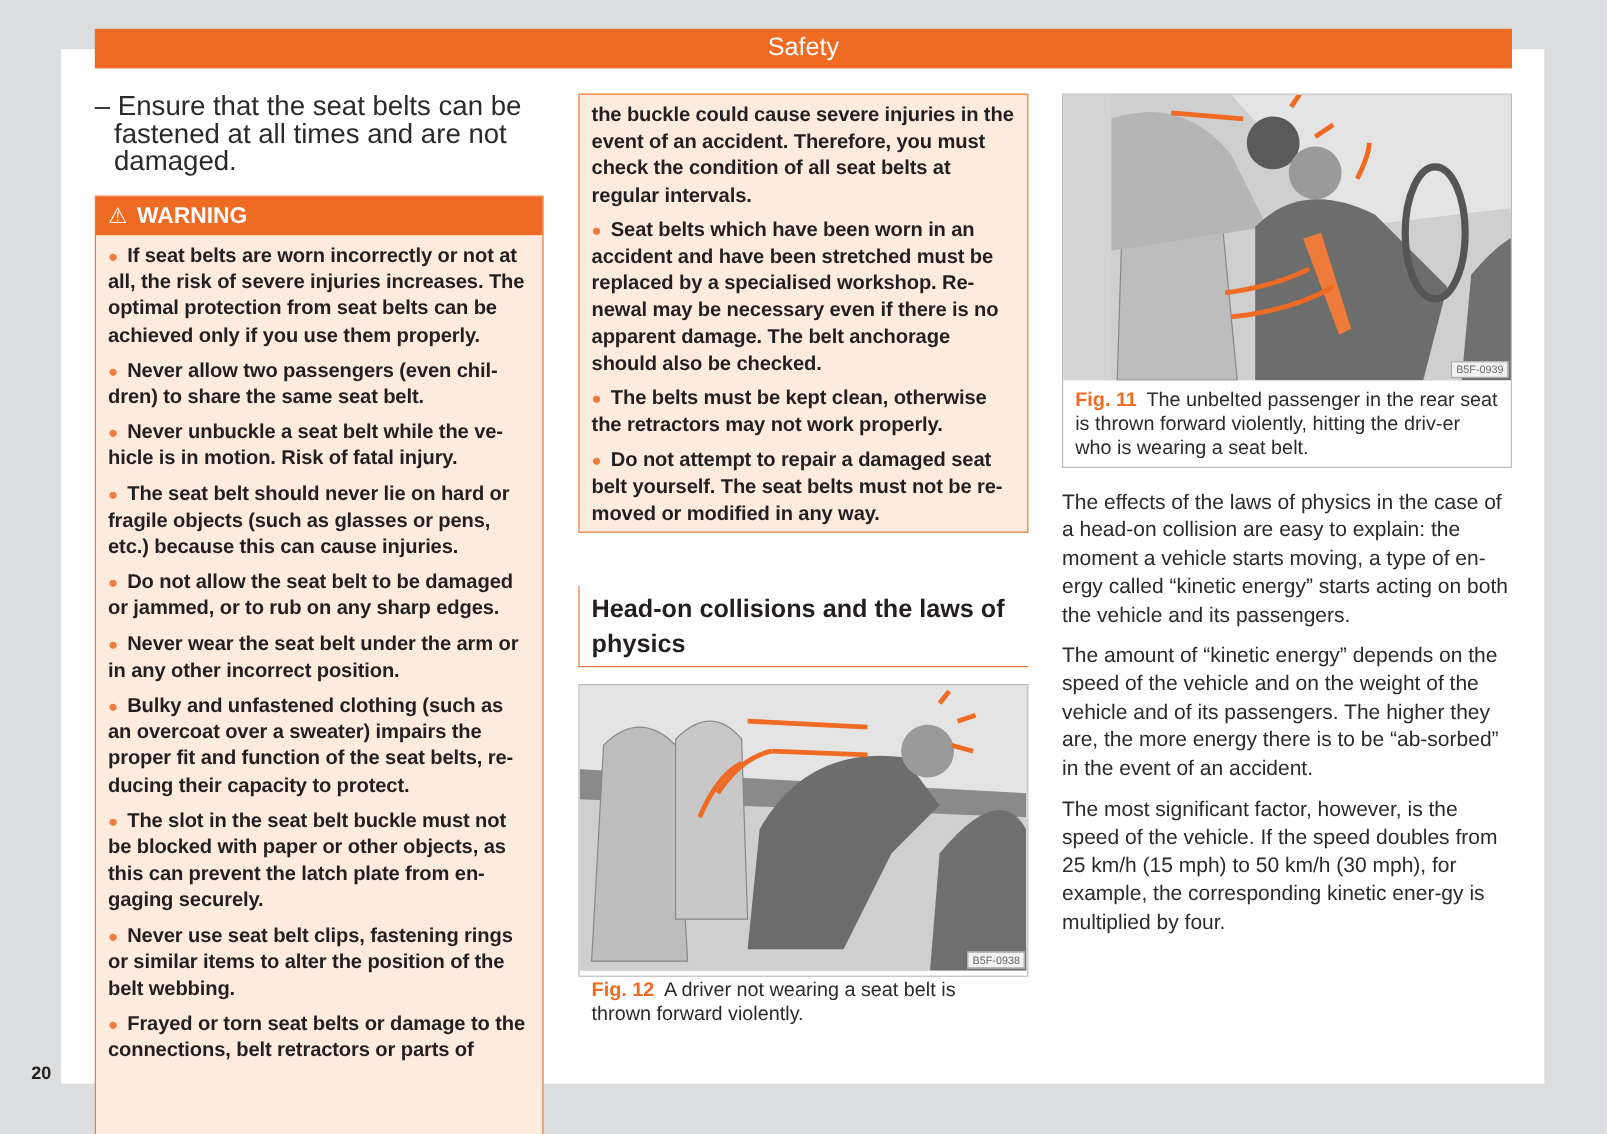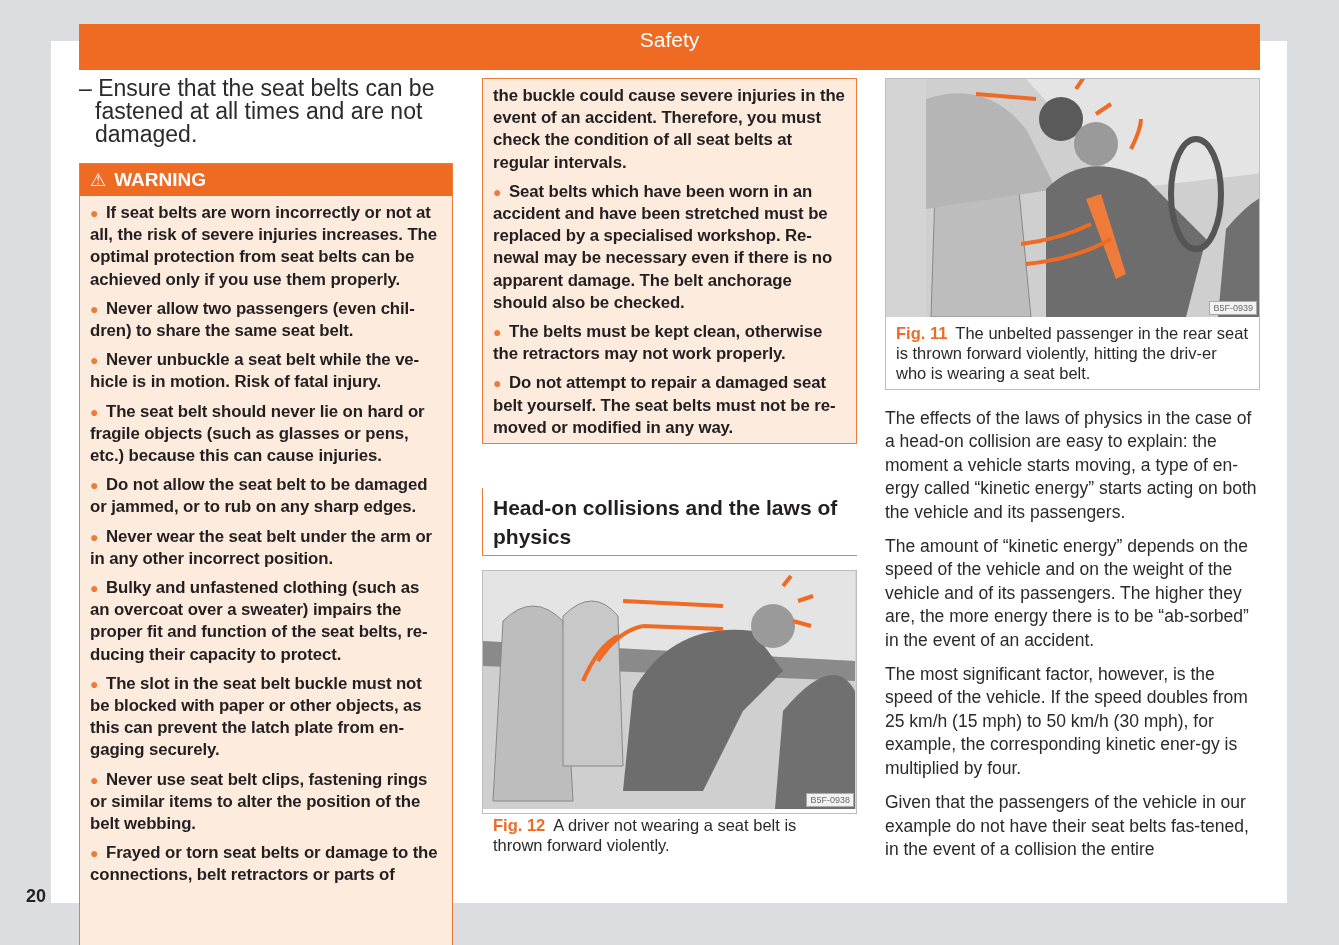--- a/index.html
+++ b/index.html
@@ -3,23 +3,23 @@
 <meta charset="utf-8">
 <style>
   html, body { margin:0; padding:0; }
   body {
     width:1339px; height:945px; position:relative; overflow:hidden;
     background:#dcdddf;
     font-family:"Liberation Sans", "DejaVu Sans", sans-serif;
     color:#231f20;
   }
   .page { position:absolute; left:51px; top:41px; width:1236px; height:862px; background:#ffffff; }
-  .header-bar { position:absolute; left:79px; top:24px; width:1181px; height:46px; background:#ef6a22;
+  .header-bar { position:absolute; left:79px; top:24px; width:1181px; height:33px; background:#ef6a22;
     color:#fff; font-size:21px; text-align:center; line-height:31px; }
-  .page-number { position:absolute; left:26px; top:886px; font-size:18px; font-weight:bold; color:#231f20; }
+  .page-number { position:absolute; left:26px; top:886px; font-size:15px; font-weight:bold; color:#231f20; }
 
   .col { position:absolute; }
   .col1 { left:79px; top:77px; width:374px; }
   .col2 { left:482px; top:78px; width:375px; }
   .col3 { left:885px; top:78px; width:375px; }
 
   .dash-item { font-size:23px; line-height:23px; padding-left:16px; text-indent:-16px; color:#2a2a2a; margin-bottom:17px; }
 
   .warning { border:1.5px solid #ef7b3a; background:#fdebdd; }
   .warning-head { background:#ef6a22; color:#fff; font-weight:bold; font-size:19px; height:32px; line-height:32px; padding-left:10px; }
@@ -138,14 +138,13 @@
       <span class="fig-code">B5F-0939</span>
     </div>
     <div class="fig-caption">
       <span class="fig-label">Fig. 11</span><span>The unbelted passenger in the rear seat is thrown forward violently, hitting the driv-er who is wearing a seat belt.</span>
     </div>
   </div>
   <div style="height:17px;"></div>
   <div class="para">The effects of the laws of physics in the case of a head-on collision are easy to explain: the moment a vehicle starts moving, a type of en-ergy called “kinetic energy” starts acting on both the vehicle and its passengers.</div>
   <div class="para">The amount of “kinetic energy” depends on the speed of the vehicle and on the weight of the vehicle and of its passengers. The higher they are, the more energy there is to be “ab-sorbed” in the event of an accident.</div>
   <div class="para">The most significant factor, however, is the speed of the vehicle. If the speed doubles from 25 km/h (15 mph) to 50 km/h (30 mph), for example, the corresponding kinetic ener-gy is multiplied by four.</div>
-  <div class="para">Given that the passengers of the vehicle in our example do not have their seat belts fas-tened, in the event of a collision the entire</div>
 </div>
 
 </body></html>

